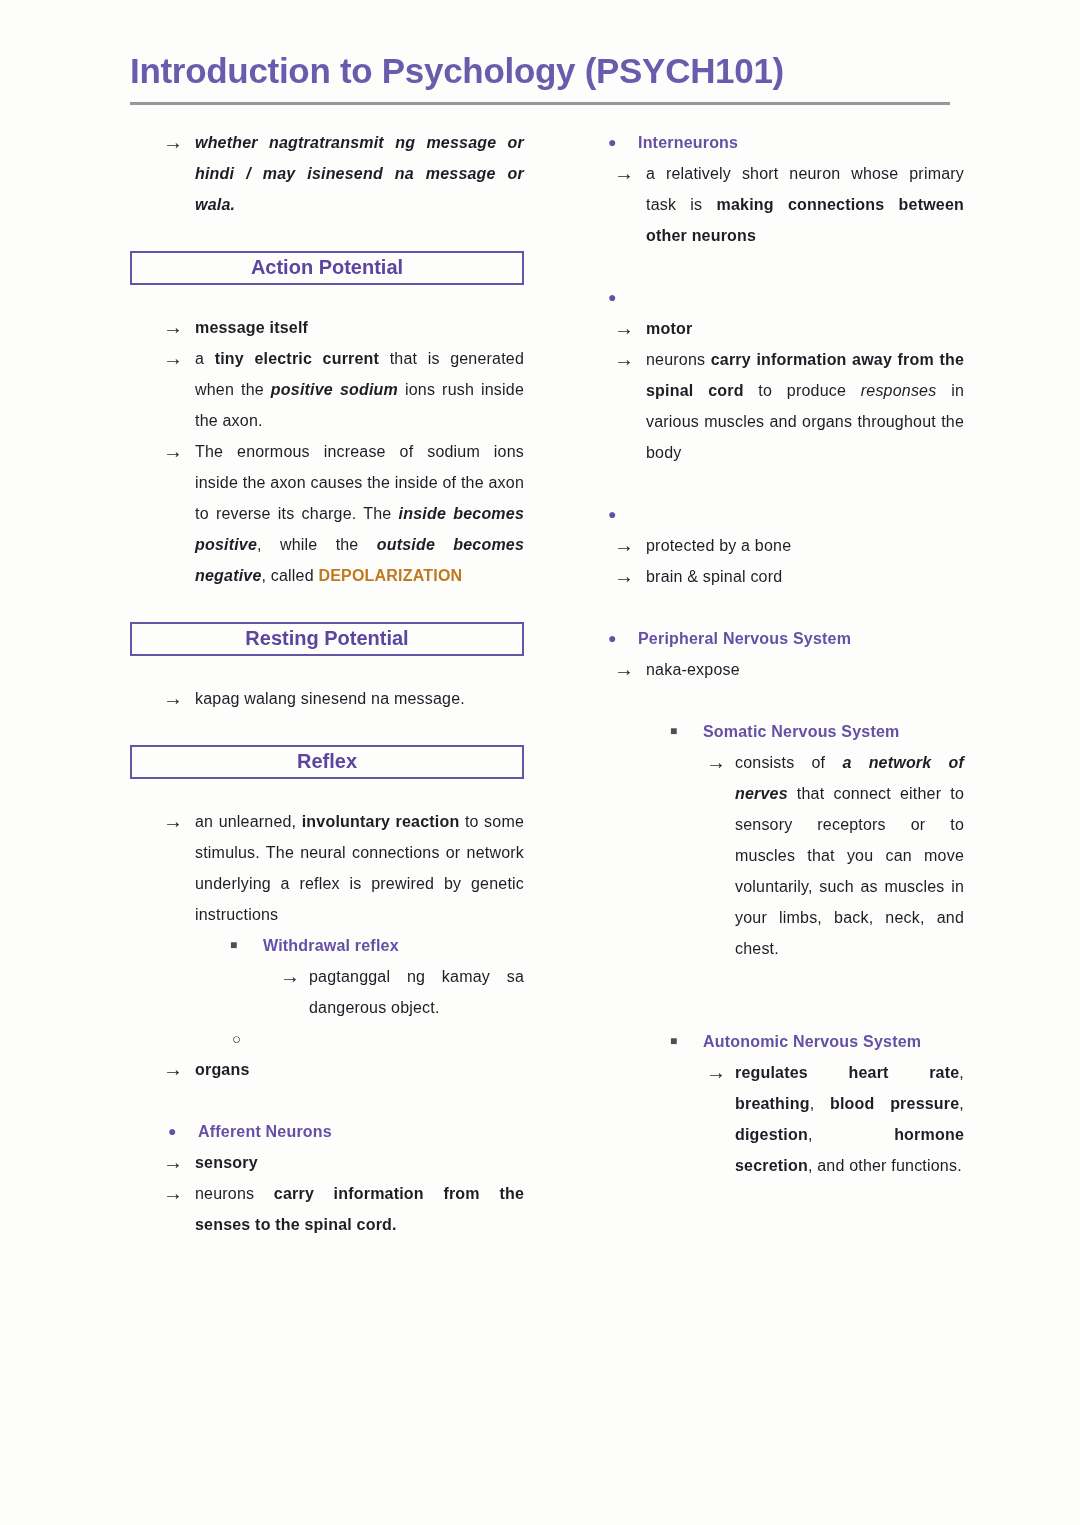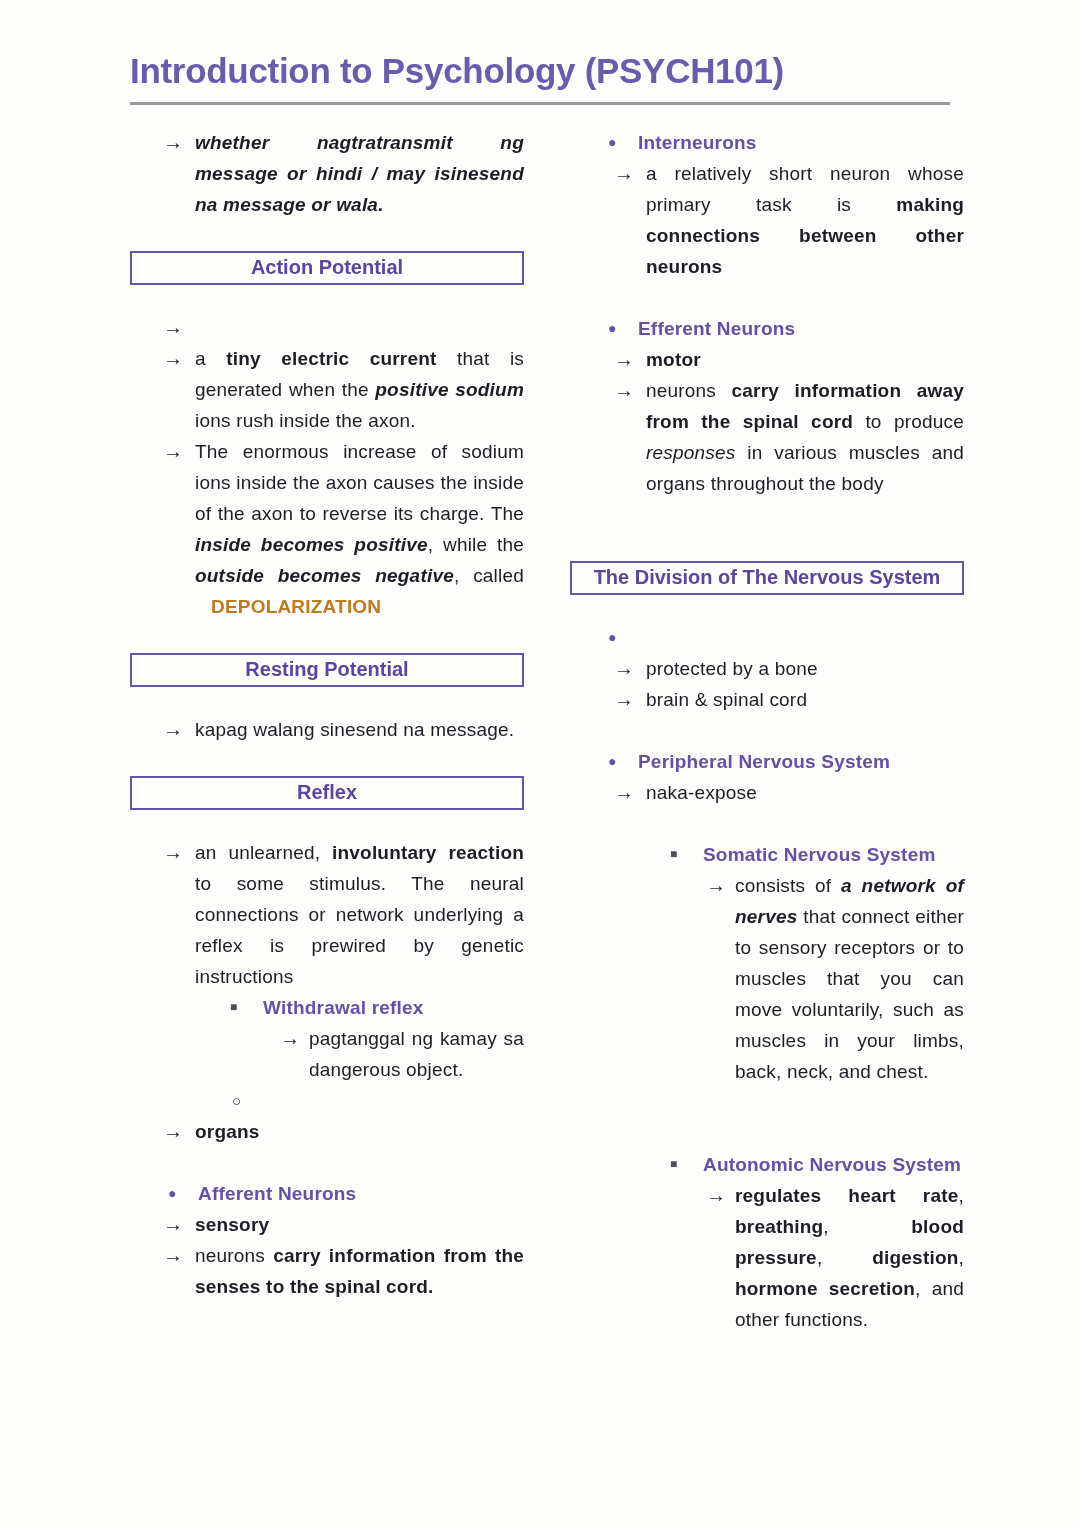--- a/index.html
+++ b/index.html
@@ -28,21 +28,21 @@
   }
   .columns{
     display:flex;
     margin:22px 0 0 130px;
     gap:46px;
   }
   .col{width:394px;flex:none;}
   .row{display:flex;align-items:flex-start;}
   .txt{
     flex:1 1 auto;
-    font-size:19px;line-height:31px;
+    font-size:16px;line-height:31px;
     text-align:justify;
     letter-spacing:0.2px;
   }
   .marker{
     flex:none;
     line-height:31px;
     color:var(--body,#1D1D26);
   }
   
   .t-arrow.l1{padding-left:33px;}
@@ -70,40 +70,41 @@
     text-align:center;
     padding:1px 0 2px 0;
   }
   .box span{
     font-size:20px;line-height:27px;
     font-weight:700;
     color:var(--box-purple,#5B459E);
   }
   .b{font-weight:700;}
   .i{font-style:italic;}
-  .c-orange{color:var(--orange,#C1791E);margin-left:16px;}
+  .c-orange{color:var(--orange,#C1791E);}
   .c-purple{color:var(--heading-purple,#6550A5);}
 </style>
 </head>
 <body>
 
 <div class="page" style="--bg: #FDFDFC; --title-purple: #6A5CAD; --heading-purple: #6550A5; --box-purple: #5B459E; --box-border: #6456A6; --orange: #C1791E; --body: #1D1D26; --square: #4E4E57; --circle: #3C3C4A; --underline: #98989B;">
   <div class="header">
     <h1 class="page-title">Introduction to Psychology (PSYCH101)</h1>
     <div class="title-underline"></div>
   </div>
   <div class="columns">
     <div class="col col-left">
         <div class="row t-arrow l1">
           <span class="marker">→</span>
           <div class="txt"><span class="b i">whether nagtratransmit ng message or hindi / may isinesend na message or wala.</span></div>
         </div>
         <div class="box"><span>Action Potential</span></div>
         <div class="row t-arrow l1">
           <span class="marker">→</span>
+          <div class="txt"><span class="b">message itself</span></div>
         </div>
         <div class="row t-arrow l1">
           <span class="marker">→</span>
           <div class="txt"><span>a </span><span class="b">tiny electric current</span><span> that is generated when the </span><span class="b i">positive sodium</span><span> ions rush inside the axon.</span></div>
         </div>
         <div class="row t-arrow l1">
           <span class="marker">→</span>
           <div class="txt"><span>The enormous increase of sodium ions inside the axon causes the inside of the axon to reverse its charge. The </span><span class="b i">inside becomes positive</span><span>, while the </span><span class="b i">outside becomes negative</span><span>, called </span><span class="b c-orange">DEPOLARIZATION</span></div>
         </div>
         <div class="box"><span>Resting Potential</span></div>
@@ -150,32 +151,30 @@
           <span class="marker">●</span>
           <div class="txt"><span class="b c-purple">Interneurons</span></div>
         </div>
         <div class="row t-arrow l1">
           <span class="marker">→</span>
           <div class="txt"><span>a relatively short neuron whose primary task is </span><span class="b">making connections between other neurons</span></div>
         </div>
         <div class="spacer"></div>
         <div class="row t-disc l1">
           <span class="marker">●</span>
-          <div class="txt"><span class="b c-purple">Efferent Neurons</span></div>
         </div>
         <div class="row t-arrow l1">
           <span class="marker">→</span>
           <div class="txt"><span class="b">motor</span></div>
         </div>
         <div class="row t-arrow l1">
           <span class="marker">→</span>
           <div class="txt"><span>neurons </span><span class="b">carry information away from the spinal cord</span><span> to produce </span><span class="i">responses</span><span> in various muscles and organs throughout the body</span></div>
         </div>
         <div class="spacer"></div>
-        <div class="box"><span>The Division of The Nervous System</span></div>
         <div class="row t-disc l1">
           <span class="marker">●</span>
         </div>
         <div class="row t-arrow l1">
           <span class="marker">→</span>
           <div class="txt"><span>protected by a bone</span></div>
         </div>
         <div class="row t-arrow l1">
           <span class="marker">→</span>
           <div class="txt"><span>brain &amp; spinal cord</span></div>

